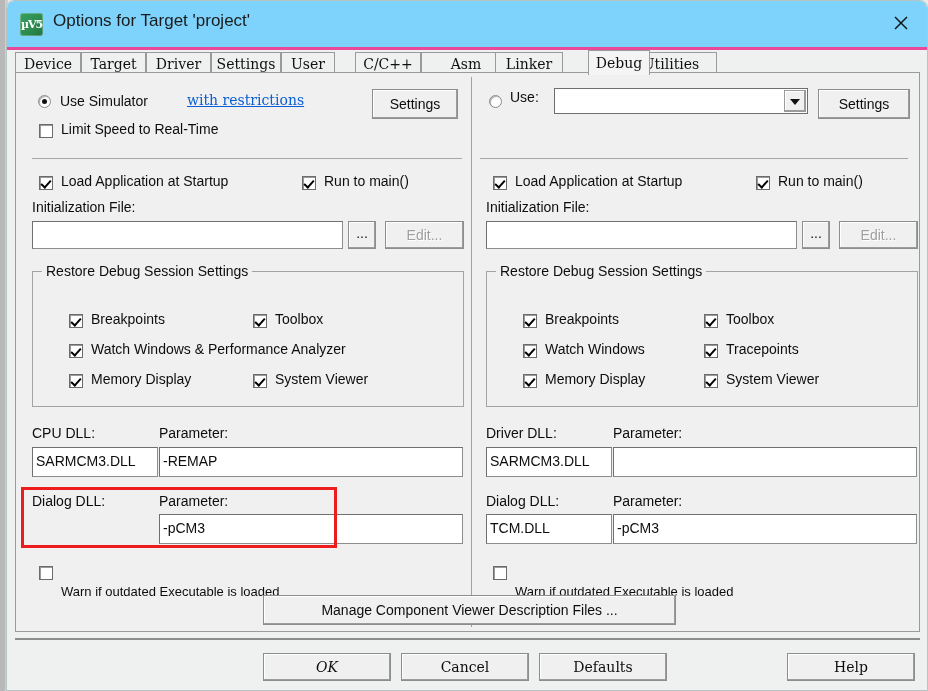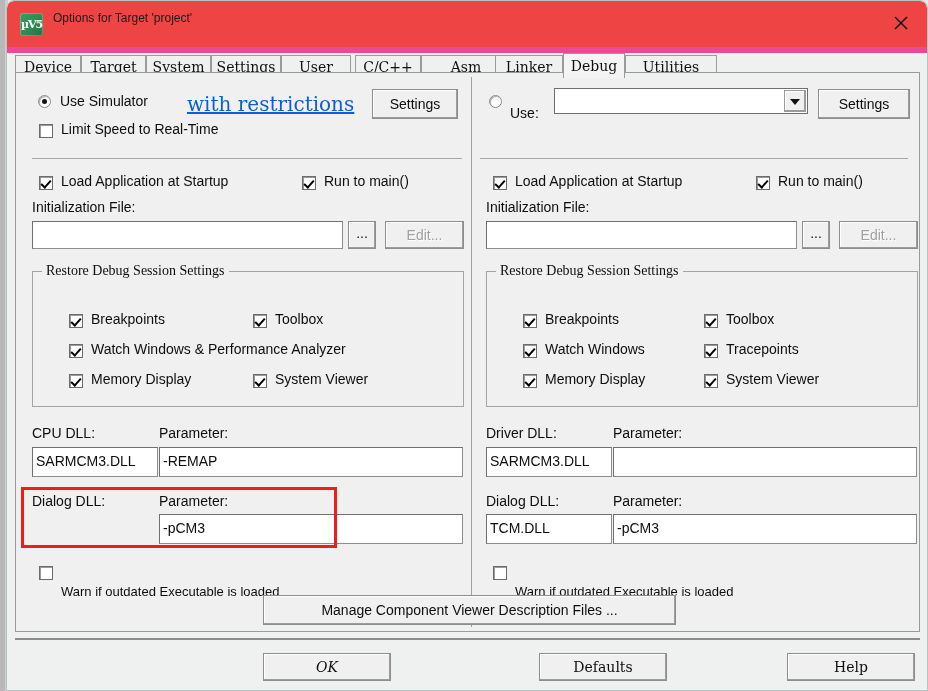--- a/index.html
+++ b/index.html
@@ -27,23 +27,23 @@
     border: 1px solid #b6c4c2;
     border-radius: 8px 8px 0 0;
     box-sizing: border-box;
     overflow: hidden;
   }
 
   
   #title-bar {
     position: relative;
     height: 46px;
-    background: #ef4444;
+    background: #7dd3fc;
     border-radius: 7px 7px 0 0;
-    border-bottom: 6px solid #ec4899;
+    border-bottom: 3px solid #ec4899;
   }
   #app-icon {
     position: absolute; left: 13px; top: 12px;
     width: 23px; height: 23px;
     background: linear-gradient(135deg,#37a05f 0%,#2c8a4f 60%,#1f7341 100%);
     border-radius: 3px;
     box-shadow: inset 0 0 0 1px rgba(255,255,255,0.25);
   }
   #app-icon .glyph {
     position: absolute; left: 0; top: 0; right: 0; bottom: 0;
@@ -51,21 +51,21 @@
     font-family: "DejaVu Serif", serif;
     font-size: 11px;
     font-weight: bold;
     line-height: 23px;
     text-align: center;
     letter-spacing: -1px;
   }
   #window-title {
     position: absolute;
     left: 46px; top: 10px;
-    font-size: 12px;
+    font-size: 17px;
     color: #1b1b1b;
     font-family: "Liberation Sans", sans-serif;
     white-space: nowrap;
   }
   #close-button {
     position: absolute;
     right: 0px; top: 0px;
     width: 52px; height: 46px;
     cursor: default;
   }
@@ -96,20 +96,21 @@
     cursor: default;
   }
   .tab.selected {
     top: 0px;
     height: 25px;
     line-height: 24px;
     background: #f3f4f3;
     border-bottom: none;
     z-index: 5;
     font-weight: normal;
+    margin-left: 25px;
   }
 
   
   #page-body {
     position: absolute;
     left: 8px; top: 71px;
     width: 905px; height: 560px;
     background: #f0f0f0;
     border: 1px solid #9a9a9a;
     box-sizing: border-box;
@@ -245,31 +246,31 @@
   .groupbox {
     position: absolute;
     border: 1px solid #a3a3a3;
     box-sizing: border-box;
   }
   .groupbox > .gtitle {
     position: absolute;
     top: -9px; left: 9px;
     background: #f0f0f0;
     padding: 0 4px;
-    font-family: Liberation Serif, serif;
+    font-family: Liberation Sans, sans-serif;
     font-size: 14px;
     color: #0d0d0d;
     white-space: nowrap;
   }
 
   
   #restrictions-link {
     position: absolute;
     font-family: "DejaVu Serif", serif;
-    font-size: 20px;
+    font-size: 14px;
     color: #0b5fd4;
     text-decoration: underline;
     white-space: nowrap;
     cursor: pointer;
   }
 
   
   #highlight-rect {
     position: absolute;
     border: 3px solid #ee1c1c;
@@ -307,23 +308,23 @@
       <svg width="14" height="14" viewBox="0 0 14 14">
         <line x1="1" y1="1" x2="13" y2="13" stroke="#111" stroke-width="1.4"></line>
         <line x1="13" y1="1" x2="1" y2="13" stroke="#111" stroke-width="1.4"></line>
       </svg>
     </div>
   </div>
 
   <div id="tab-strip">
     <div class="tab" style="left:0px;   width:66px;">Device</div>
     <div class="tab" style="left:66px;  width:65px;">Target</div>
-    <div class="tab" style="left:131px; width:65px;">System</div>
+    <div class="tab" style="left:131px; width:65px;">Driver</div>
     <div class="tab" style="left:196px; width:70px;">Settings</div>
-    <div class="tab" style="left:266px; width:70px;" style2="">User</div>
+    <div class="tab" style="left:266px; width:54px;" style2="">User</div>
     <div class="tab" style="left:340px; width:66px;">C/C++</div>
     <div class="tab" style="left:406px; width:90px;">Asm</div>
     <div class="tab" style="left:480px; width:68px;">Linker</div>
     <div class="tab selected" style="left:548px; width:62px;">Debug</div>
     <div class="tab" style="left:610px; width:92px;">Utilities</div>
   </div>
 
   <div id="page-body">
 
     <div id="vertical-divider"></div>
@@ -373,21 +374,21 @@
       <div class="lbl abs" style="left:143px; top:420px;">Parameter:</div>
       <div class="tfield" style="left:143px; top:441px; width:304px; height:30px;">-pCM3</div>
 
       <div class="cb-box" style="left:23px; top:493px;"></div>
       <div class="lbl abs small" style="left:45px; top:491px;">Warn if outdated Executable is loaded</div>
     </div>
 
     <div class="abs" style="left:456px;top:0;width:447px;height:558px;">
 
       <div class="radio" style="left:17px; top:22px;"></div>
-      <div class="lbl abs" style="left:38px; top:32px;">Use:</div>
+      <div class="lbl abs" style="left:38px; top:16px;">Use:</div>
       <div id="debugger-combo" style="left:82px; top:15px; width:254px; height:26px;">
         <div class="arrowbox"></div>
       </div>
       <div class="btn" style="left:346px; top:16px; width:92px; height:30px; line-height:28px;">Settings</div>
 
       <div class="cb-box checked" style="left:21px; top:103px;"></div>
       <div class="lbl abs" style="left:43px; top:100px;">Load Application at Startup</div>
       <div class="cb-box checked" style="left:284px; top:103px;"></div>
       <div class="lbl abs" style="left:306px; top:100px;">Run to main()</div>
 
@@ -426,16 +427,17 @@
       <div class="lbl abs small" style="left:43px; top:491px;">Warn if outdated Executable is loaded</div>
     </div>
 
     <div class="btn" style="left:247px; top:522px; width:413px; height:30px; line-height:28px;">Manage Component Viewer Description Files ...</div>
 
     <div id="highlight-rect" style="left:5px; top:414px; width:316px; height:61px;"></div>
   </div>
 
   <div id="footer-sep"></div>
   <div class="btn mono footer-btn" style="left:256px; width:128px;font-style:italic;">OK</div>
+  <div class="btn mono footer-btn" style="left:394px; width:128px;">Cancel</div>
   <div class="btn mono footer-btn" style="left:532px; width:128px;">Defaults</div>
   <div class="btn mono footer-btn" style="left:780px; width:128px;">Help</div>
 
 </div>
 
 </body></html>

